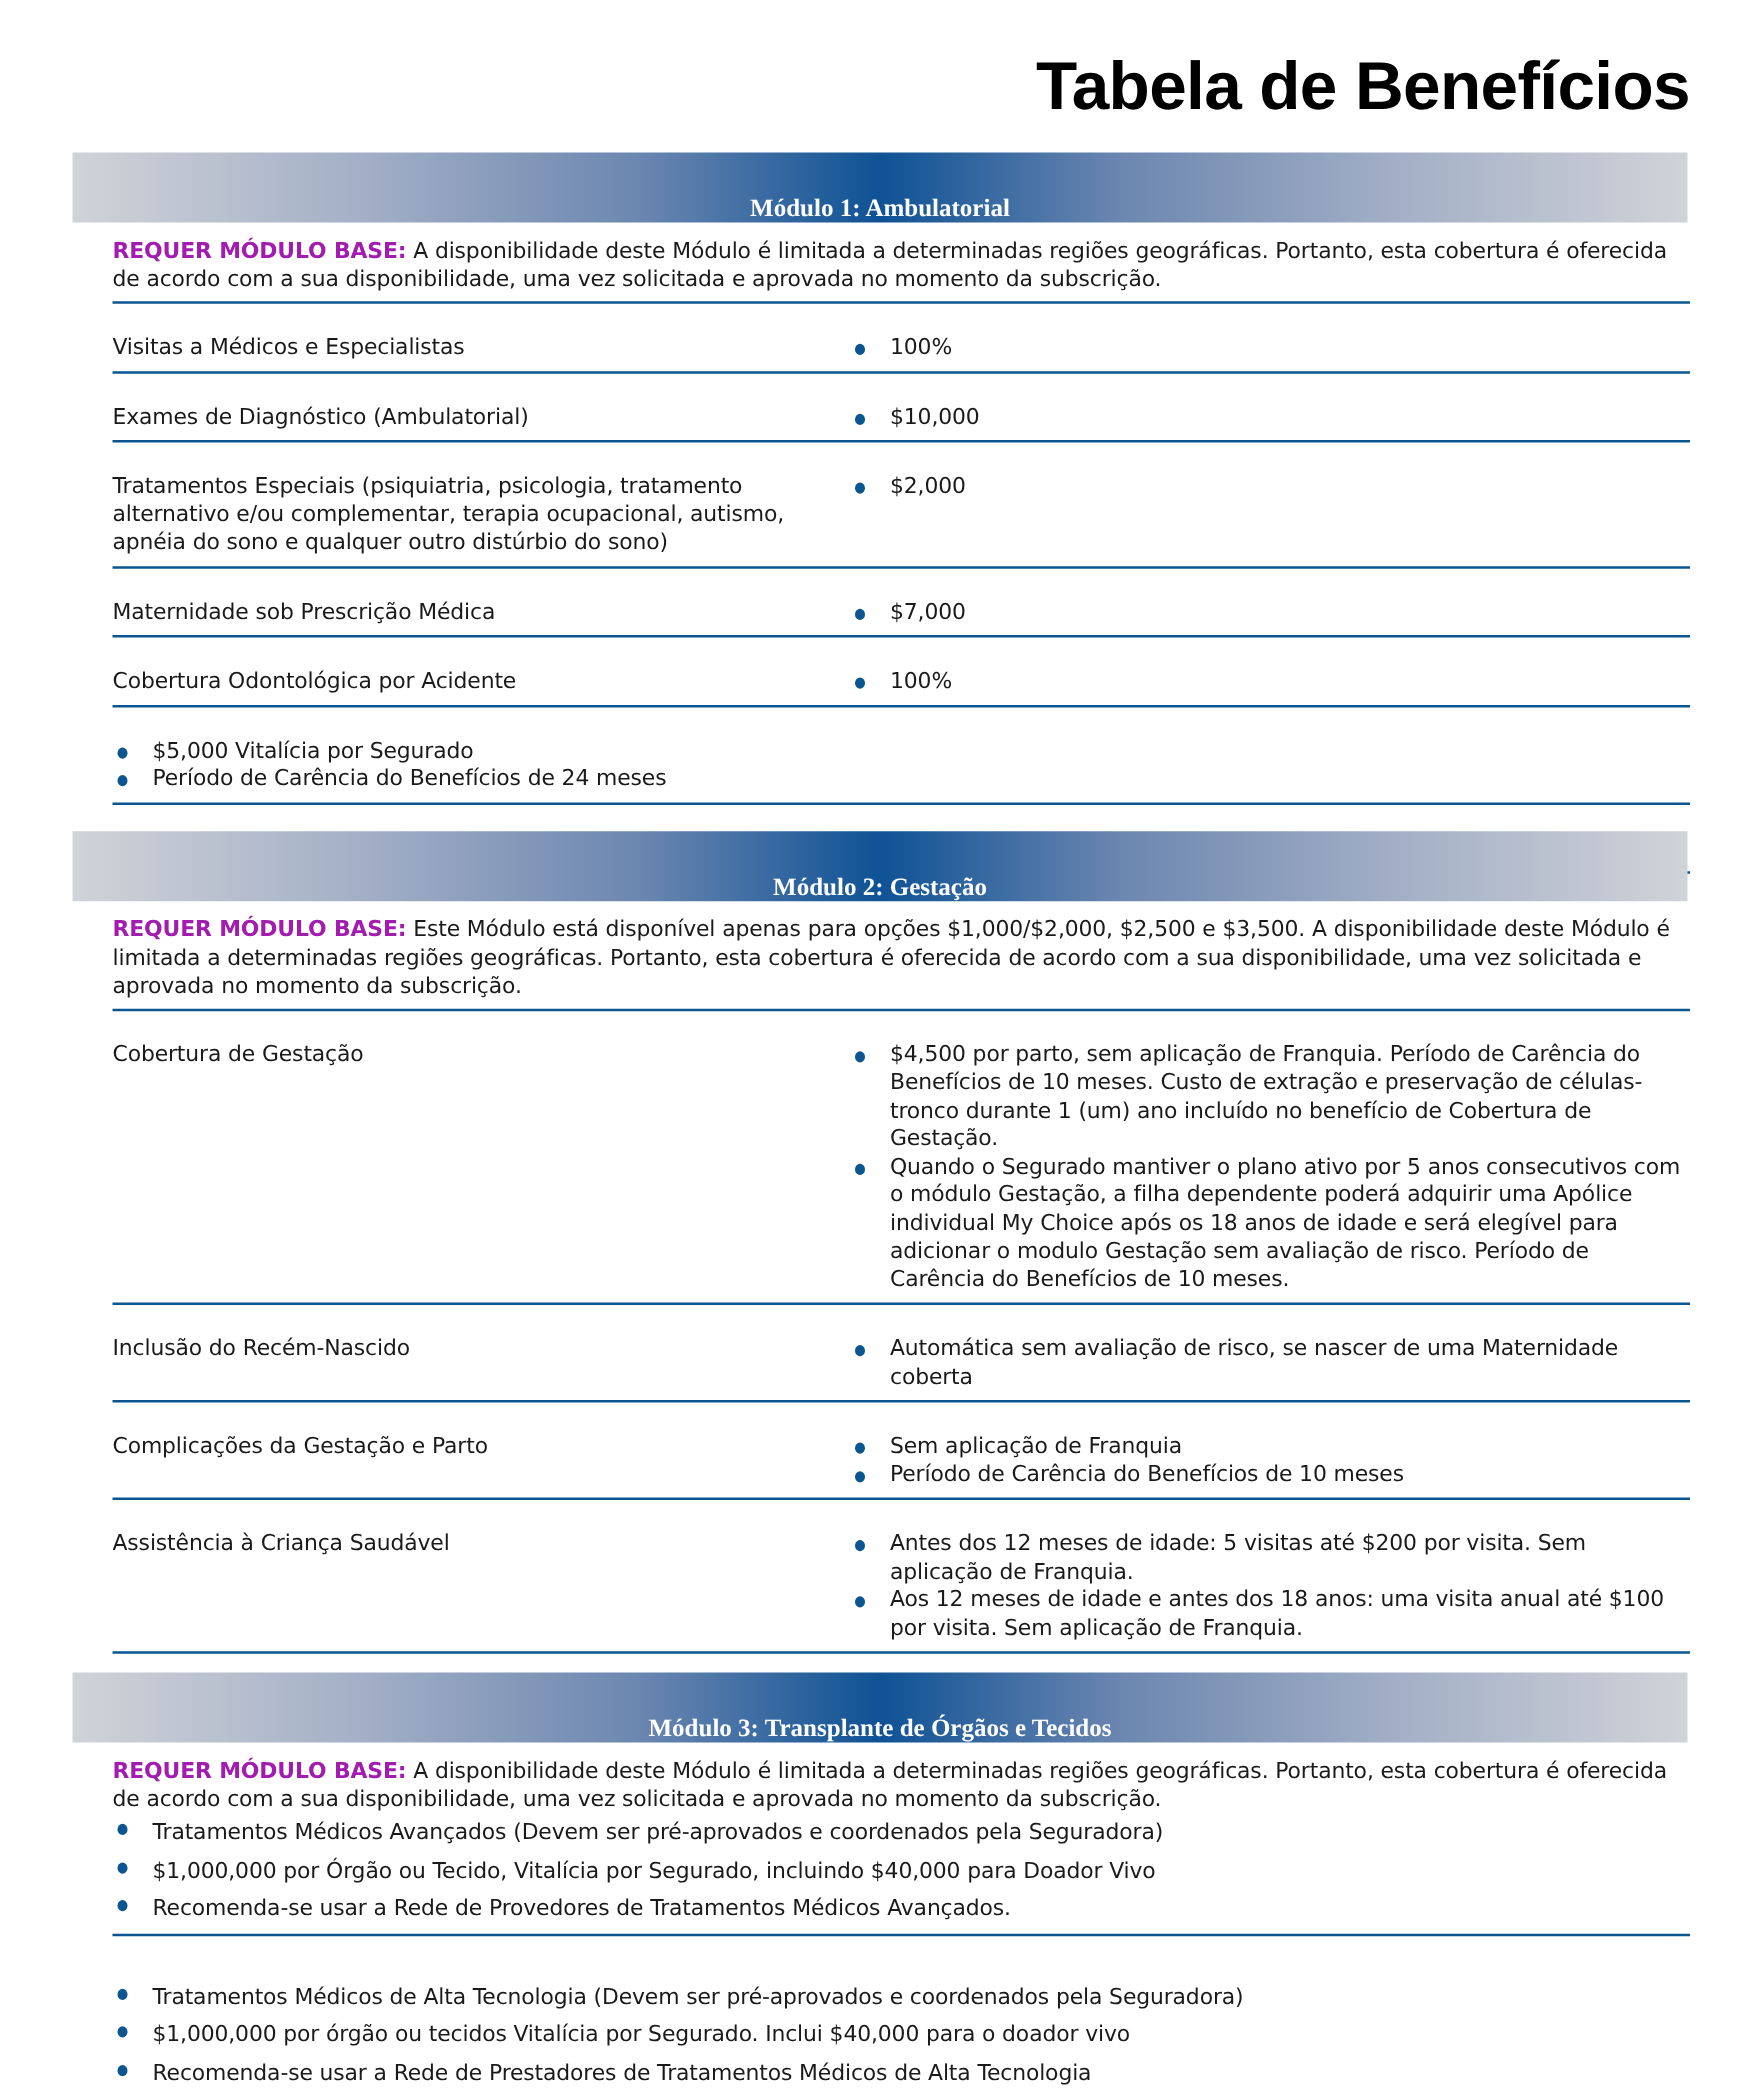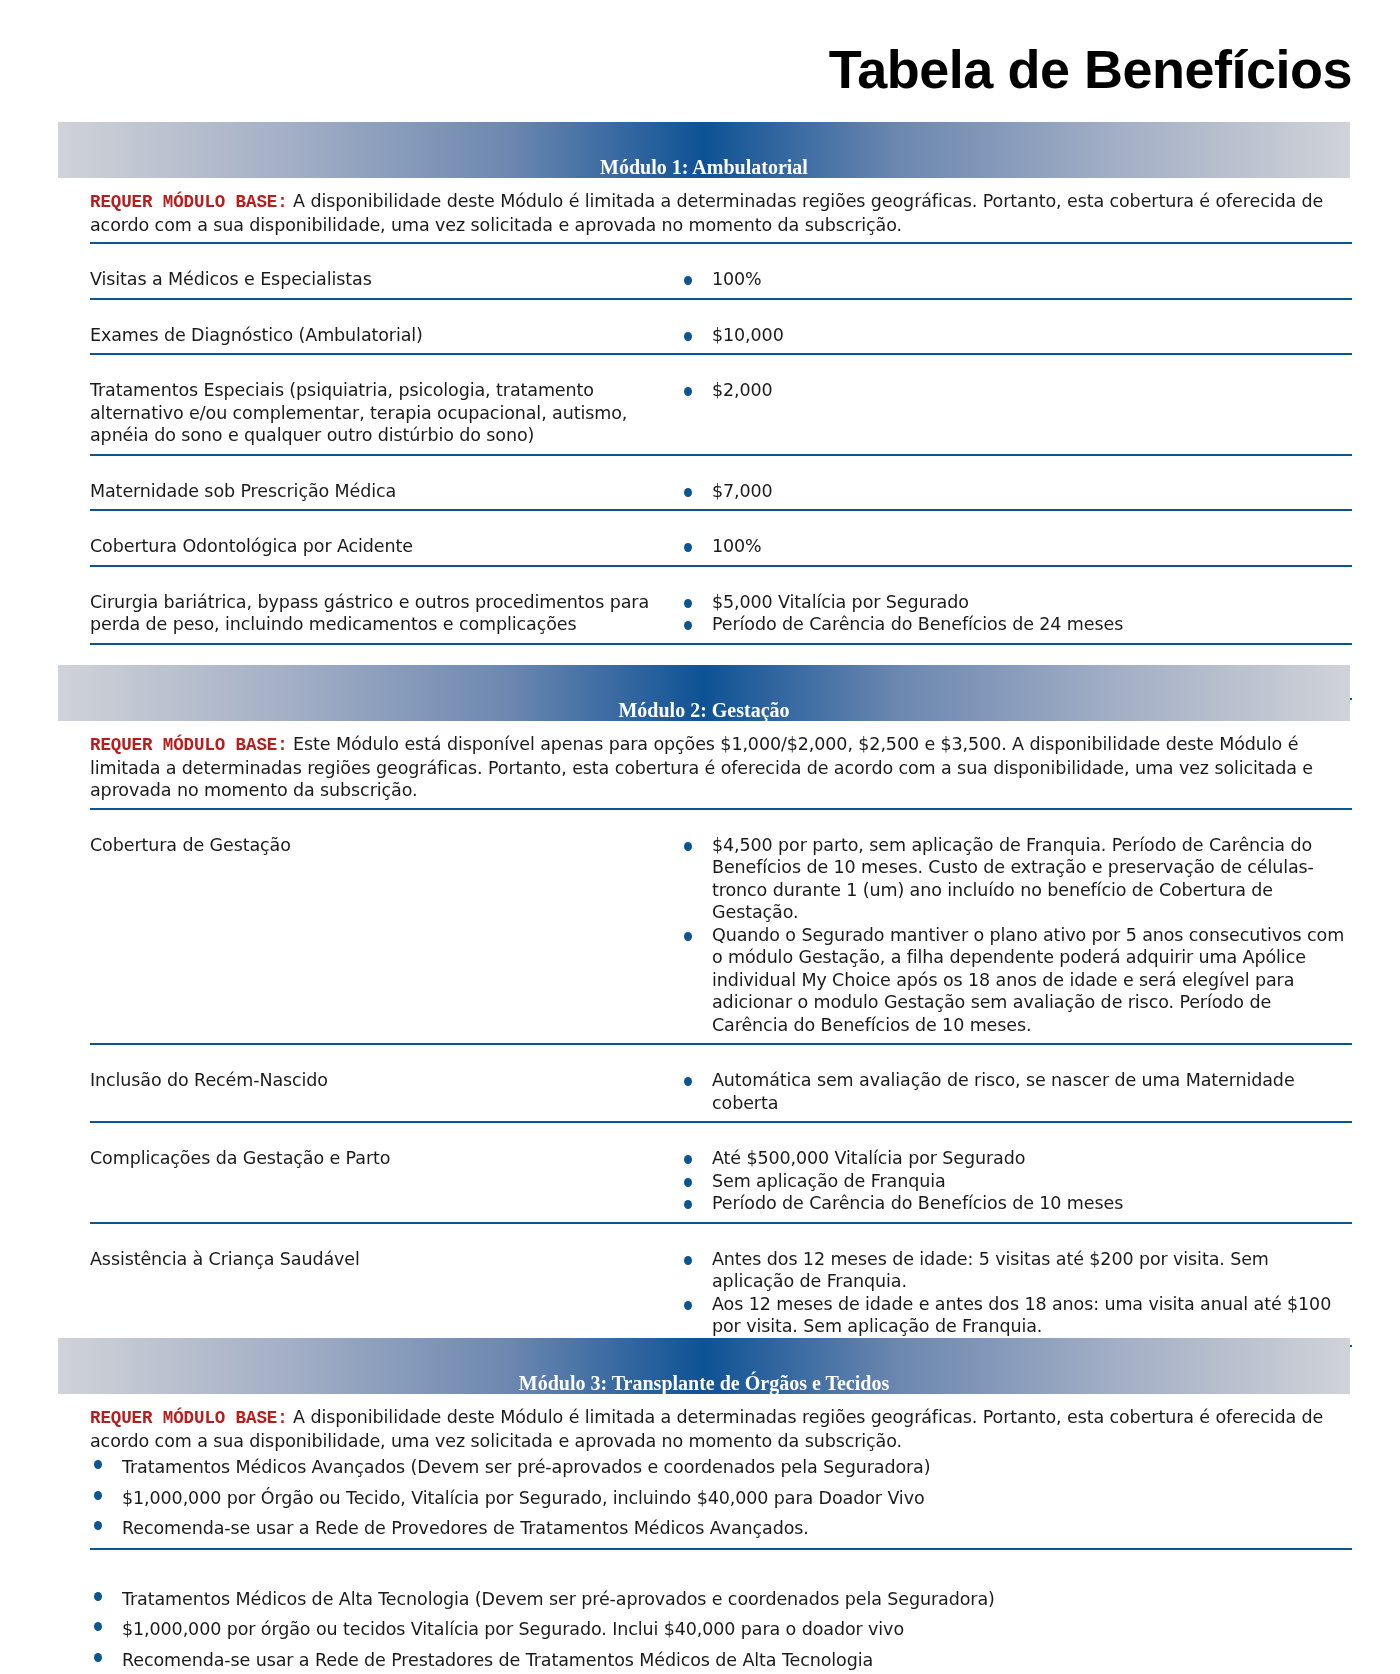--- a/index.html
+++ b/index.html
@@ -37,21 +37,21 @@
     }
     .content { margin-left: 32px; width: 1262px; }
     .intro {
       font-size: 17.5px;
       line-height: 22.5px;
       padding-top: 12px;
       padding-bottom: 6px;
       border-bottom: 2px solid #0b5590;
       letter-spacing: -0.1px;
     }
-    .intro .req { color: #b91c1c; font-weight: bold; font-family: Liberation Mono, monospace; }
+    .intro .req { color: #a21caf; font-weight: bold; }
     .row {
       display: flex;
       border-bottom: 2px solid #0b5590;
       font-size: 17.5px;
       line-height: 22.5px;
       padding-top: 6px;
       padding-bottom: 7px;
       letter-spacing: -0.1px;
       margin-top: 18px;
     }
@@ -119,21 +119,20 @@
         </div>
         <div class="row">
           <div class="label">Cobertura Odontológica por Acidente</div>
           <div class="values">
             <ul class="bullets">
               <li>100%</li>
             </ul>
           </div>
         </div>
         <div class="row">
-          <div class="label">Cirurgia bariátrica, bypass gástrico e outros procedimentos para perda de peso, incluindo medicamentos e complicações</div>
           <div class="values">
             <ul class="bullets">
               <li>$5,000 Vitalícia por Segurado</li>
               <li>Período de Carência do Benefícios de 24 meses</li>
             </ul>
           </div>
         </div>
         <div class="row">
           <div class="label">Ambulância Terrestre</div>
           <div class="values">
@@ -167,21 +166,20 @@
           <div class="values">
             <ul class="bullets">
               <li>Automática sem avaliação de risco, se nascer de uma Maternidade coberta</li>
             </ul>
           </div>
         </div>
         <div class="row">
           <div class="label">Complicações da Gestação e Parto</div>
           <div class="values">
             <ul class="bullets">
-              <li>Até $500,000 Vitalícia por Segurado</li>
               <li>Sem aplicação de Franquia</li>
               <li>Período de Carência do Benefícios de 10 meses</li>
             </ul>
           </div>
         </div>
         <div class="row">
           <div class="label">Assistência à Criança Saudável</div>
           <div class="values">
             <ul class="bullets">
               <li>Antes dos 12 meses de idade: 5 visitas até $200 por visita. Sem aplicação de Franquia.</li>

